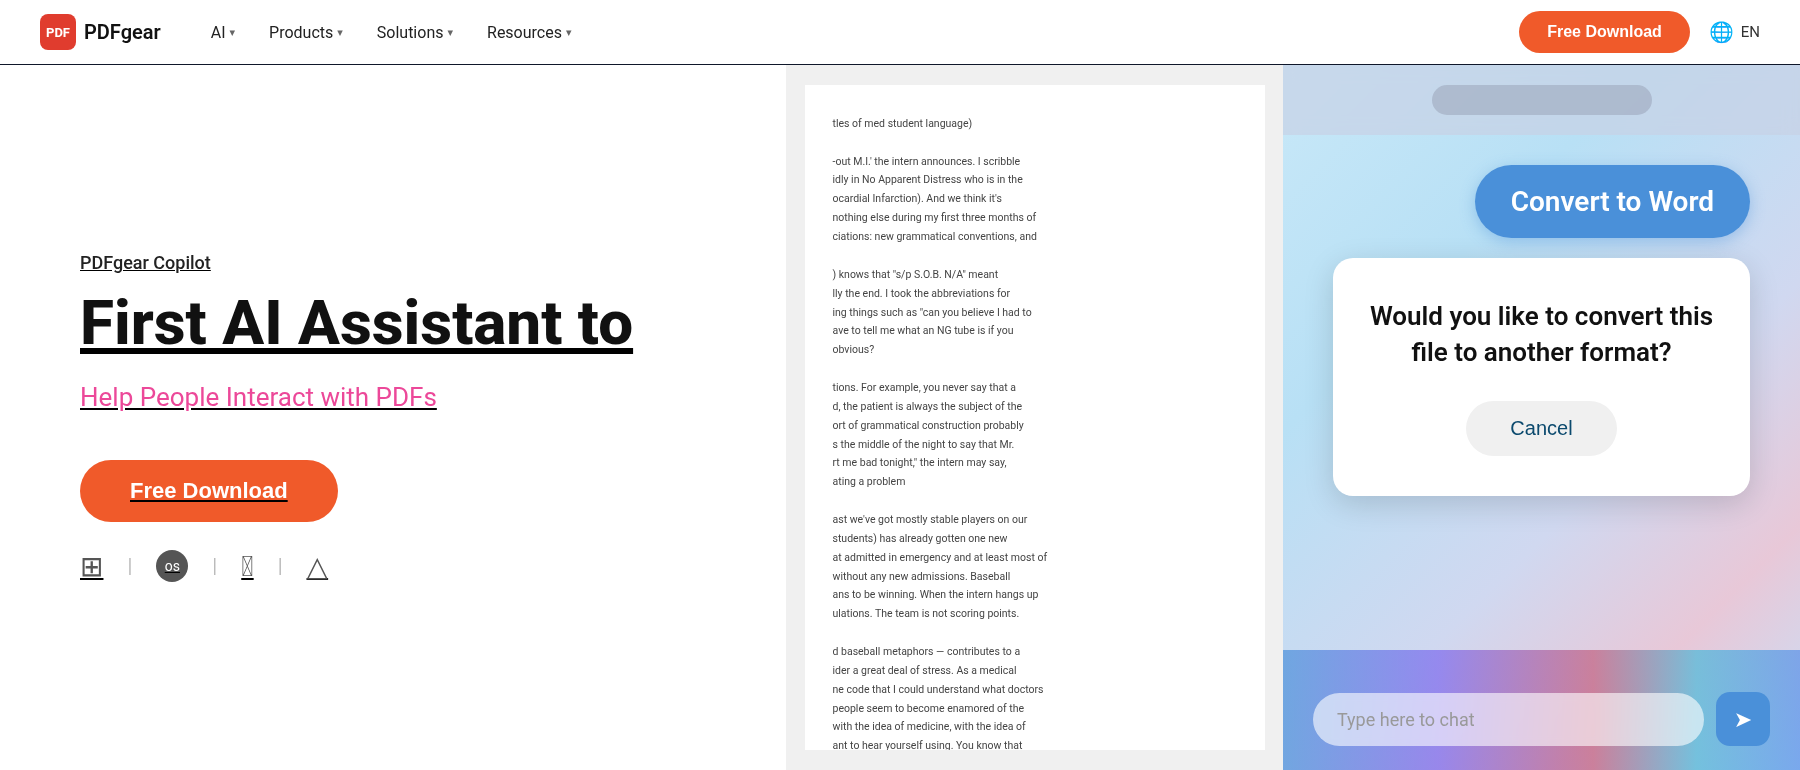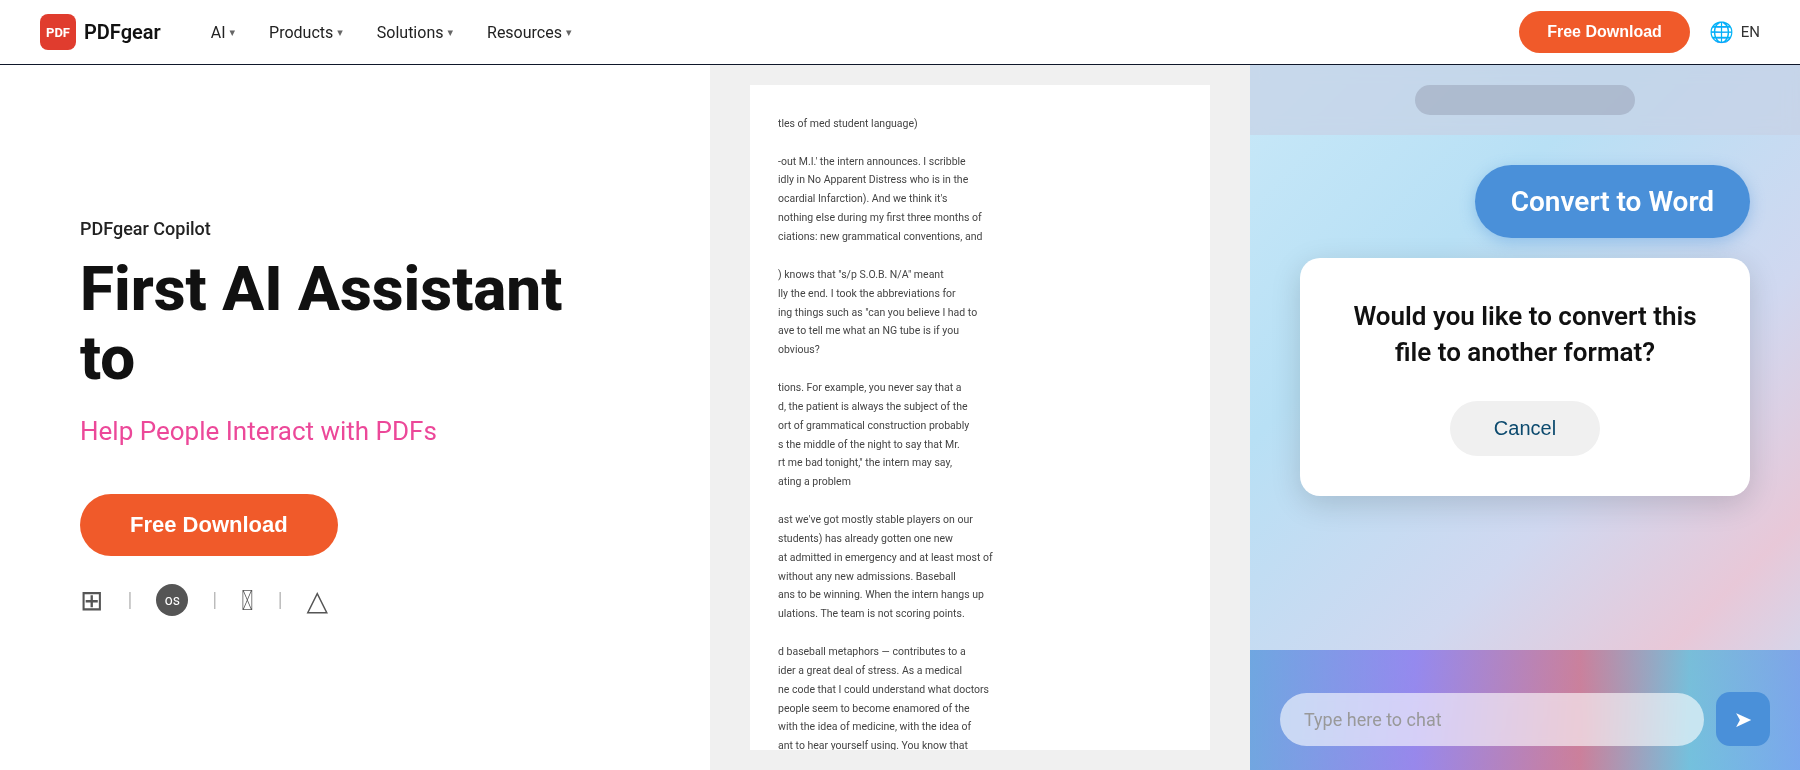--- a/index.html
+++ b/index.html
@@ -33,39 +33,39 @@
       padding: 12px 28px; border-radius: 30px; font-size: 16px; font-weight: 600;
     }
     .lang-selector { display: flex; align-items: center; gap: 6px; color: #333; cursor: pointer; font-size: 15px; }
     .globe-icon { font-size: 20px; }
 
     
     .main { display: flex; width: 1800px; height: 705px; position: relative; overflow: hidden; }
 
     
     .left-panel {
-      width: 710px; flex-shrink: 0;
+      width: 786px; flex-shrink: 0;
       display: flex; flex-direction: column; justify-content: center;
-      padding: 60px 80px; background: #fff;
+      padding: 60px 80px; background: #fff; text-decoration: underline;
     }
     .copilot-label { font-size: 18px; color: #222; margin-bottom: 16px; font-weight: 500; }
     .hero-title { font-size: 62px; font-weight: 800; color: #111; line-height: 1.1; margin-bottom: 24px; }
     .hero-subtitle { font-size: 26px; color: #ec4899; font-weight: 400; margin-bottom: 48px; }
     .btn-download-hero {
       background: #f05a2a; color: white; border: none; cursor: pointer;
       padding: 18px 50px; border-radius: 40px; font-size: 22px; font-weight: 700;
       display: inline-block; width: fit-content; margin-bottom: 28px;
     }
     .platform-icons { display: flex; align-items: center; gap: 24px; }
     .platform-icon { font-size: 28px; color: #555; display: flex; align-items: center; justify-content: center; }
     .platform-sep { color: #bbb; font-size: 20px; }
 
     
     .center-panel {
-      width: 540px; flex-shrink: 0;
+      width: 497px; flex-shrink: 0;
       background: #f0f0f0; overflow: hidden;
       display: flex; flex-direction: column;
       position: relative;
     }
     .pdf-preview {
       background: #fff; margin: 20px auto; width: 460px;
       padding: 30px 28px; font-size: 11px; color: #333; line-height: 1.7;
       overflow: hidden; height: 680px;
     }
     .pdf-text-block { margin-bottom: 18px; }

